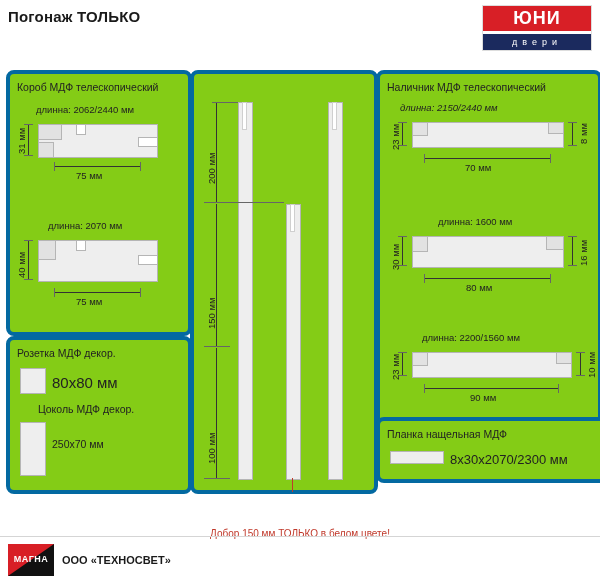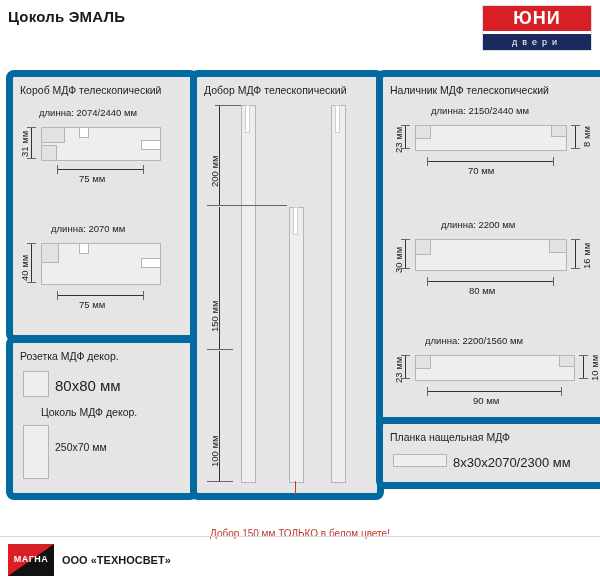--- a/index.html
+++ b/index.html
@@ -20,21 +20,21 @@
 
   .logo{position:absolute;right:8px;top:5px;width:108px;height:44px;background:#ffffff;border:1px solid #ddd;}
   .logo-top{position:absolute;left:0;top:0;width:108px;height:25px;background:#d81f26;
             color:#fff;font-size:18px;font-weight:bold;letter-spacing:1px;
             display:flex;align-items:center;justify-content:center;}
   .logo-bot{position:absolute;left:0;top:28px;width:108px;height:16px;background:#1b2a5e;
             color:#fff;font-size:9px;letter-spacing:5px;
             display:flex;align-items:center;justify-content:center;}
 
   
-  .panel{position:absolute;border:7px solid #0369a1;border-radius:8px;background:#e5e5e5;}
+  .panel{position:absolute;border:4px solid #0369a1;border-radius:8px;background:#84cc16;}
   .panel-title{position:absolute;font-size:10.5px;color:#222;white-space:nowrap;}
 
   .dim{position:absolute;font-size:9.5px;color:#222;white-space:nowrap;}
   .dim-v{position:absolute;font-size:9.5px;color:#222;white-space:nowrap;
          transform-origin:0 0;transform:rotate(-90deg);}
 
   .shape{position:absolute;background:#eeeeee;border:1px solid #b5b5b5;}
 
   .arrow{position:absolute;background:#333;}
   .arr-h{height:1px;}
@@ -49,31 +49,31 @@
   .magna-tri{position:absolute;left:0;top:0;width:0;height:0;border-left:46px solid #d81f26;border-bottom:32px solid transparent;}
   .magna-txt{position:absolute;left:0;top:10px;width:46px;text-align:center;color:#fff;font-size:9px;font-weight:bold;letter-spacing:.5px;}
   .company{position:absolute;left:62px;top:554px;font-size:11px;font-weight:bold;}
 </style>
 </head>
 <body>
 
 <div class="page">
 
   <div class="header">
-    <div class="title-1">Цоколь ЭМАЛЬ</div>
+    <div class="title-1">Погонаж ТОЛЬКО</div>
     <div class="logo">
       <div class="logo-top">ЮНИ</div>
       <div class="logo-bot">двери</div>
     </div>
   </div>
 
   <div class="panel" style="left:6px;top:70px;width:178px;height:258px;">
     <div class="panel-title" style="left:7px;top:7px;">Короб МДФ телескопический</div>
 
-    <div class="dim" style="left:26px;top:30px;">длинна: 2074/2440 мм</div>
+    <div class="dim" style="left:26px;top:30px;">длинна: 2062/2440 мм</div>
 
     <div class="shape" style="left:28px;top:50px;width:118px;height:32px;"></div>
     <div class="shape" style="left:28px;top:50px;width:22px;height:14px;background:#e2e2e2;"></div>
     <div class="shape" style="left:28px;top:68px;width:14px;height:14px;background:#e2e2e2;"></div>
     <div class="shape" style="left:66px;top:50px;width:8px;height:9px;background:#ffffff;"></div>
     <div class="shape" style="left:128px;top:63px;width:18px;height:8px;background:#ffffff;"></div>
 
     <div class="arrow arr-v" style="left:18px;top:50px;height:32px;"></div>
     <div class="tick" style="left:14px;top:50px;width:9px;height:1px;"></div>
     <div class="tick" style="left:14px;top:81px;width:9px;height:1px;"></div>
@@ -106,21 +106,20 @@
     <div class="panel-title" style="left:7px;top:7px;">Розетка МДФ декор.</div>
     <div class="shape" style="left:10px;top:28px;width:24px;height:24px;"></div>
     <div class="dim" style="left:42px;top:34px;font-size:15px;">80х80 мм</div>
 
     <div class="panel-title" style="left:28px;top:63px;">Цоколь МДФ декор.</div>
     <div class="shape" style="left:10px;top:82px;width:24px;height:52px;"></div>
     <div class="dim" style="left:42px;top:98px;font-size:10.5px;">250х70 мм</div>
   </div>
 
   <div class="panel" style="left:190px;top:70px;width:180px;height:416px;">
-    <div class="panel-title" style="left:7px;top:7px;">Добор МДФ телескопический</div>
 
     <div class="shape" style="left:44px;top:28px;width:13px;height:376px;"></div>
     <div class="shape" style="left:48px;top:28px;width:3px;height:26px;background:#ffffff;border-color:#cfcfcf;"></div>
 
     <div class="shape" style="left:92px;top:130px;width:13px;height:274px;"></div>
     <div class="shape" style="left:96px;top:130px;width:3px;height:26px;background:#ffffff;border-color:#cfcfcf;"></div>
 
     <div class="shape" style="left:134px;top:28px;width:13px;height:376px;"></div>
     <div class="shape" style="left:138px;top:28px;width:3px;height:26px;background:#ffffff;border-color:#cfcfcf;"></div>
 
@@ -136,41 +135,41 @@
     <div class="arrow arr-v" style="left:22px;top:274px;height:130px;"></div>
     <div class="tick" style="left:10px;top:404px;width:26px;height:1px;"></div>
     <div class="dim-v" style="left:12px;top:390px;">100 мм</div>
 
     <div class="arrow arr-v" style="left:98px;top:404px;height:14px;background:#c0392b;"></div>
   </div>
 
   <div class="panel" style="left:376px;top:70px;width:218px;height:352px;">
     <div class="panel-title" style="left:7px;top:7px;">Наличник МДФ телескопический</div>
 
-    <div class="dim" style="left:48px;top:28px;">длинна: 2150/2440 мм</div>
+    <div class="dim" style="left:20px;top:28px;font-style:italic;">длинна: 2150/2440 мм</div>
     <div class="shape" style="left:32px;top:48px;width:150px;height:24px;"></div>
     <div class="shape" style="left:32px;top:48px;width:14px;height:12px;background:#e2e2e2;"></div>
     <div class="shape" style="left:168px;top:48px;width:14px;height:10px;background:#e2e2e2;"></div>
 
     <div class="arrow arr-v" style="left:22px;top:48px;height:24px;"></div>
     <div class="tick" style="left:18px;top:48px;width:9px;height:1px;"></div>
     <div class="tick" style="left:18px;top:71px;width:9px;height:1px;"></div>
     <div class="dim-v" style="left:10px;top:76px;">23 мм</div>
 
     <div class="arrow arr-v" style="left:192px;top:48px;height:24px;"></div>
     <div class="tick" style="left:188px;top:48px;width:9px;height:1px;"></div>
     <div class="tick" style="left:188px;top:71px;width:9px;height:1px;"></div>
     <div class="dim-v" style="left:198px;top:70px;">8 мм</div>
 
     <div class="arrow arr-h" style="left:44px;top:84px;width:126px;"></div>
     <div class="tick" style="left:44px;top:80px;width:1px;height:9px;"></div>
     <div class="tick" style="left:170px;top:80px;width:1px;height:9px;"></div>
     <div class="dim" style="left:85px;top:88px;">70 мм</div>
 
-    <div class="dim" style="left:58px;top:142px;">длинна: 2200 мм</div>
+    <div class="dim" style="left:58px;top:142px;">длинна: 1600 мм</div>
     <div class="shape" style="left:32px;top:162px;width:150px;height:30px;"></div>
     <div class="shape" style="left:32px;top:162px;width:14px;height:14px;background:#e2e2e2;"></div>
     <div class="shape" style="left:166px;top:162px;width:16px;height:12px;background:#e2e2e2;"></div>
 
     <div class="arrow arr-v" style="left:22px;top:162px;height:30px;"></div>
     <div class="tick" style="left:18px;top:162px;width:9px;height:1px;"></div>
     <div class="tick" style="left:18px;top:191px;width:9px;height:1px;"></div>
     <div class="dim-v" style="left:10px;top:196px;">30 мм</div>
 
     <div class="arrow arr-v" style="left:192px;top:162px;height:30px;"></div>

